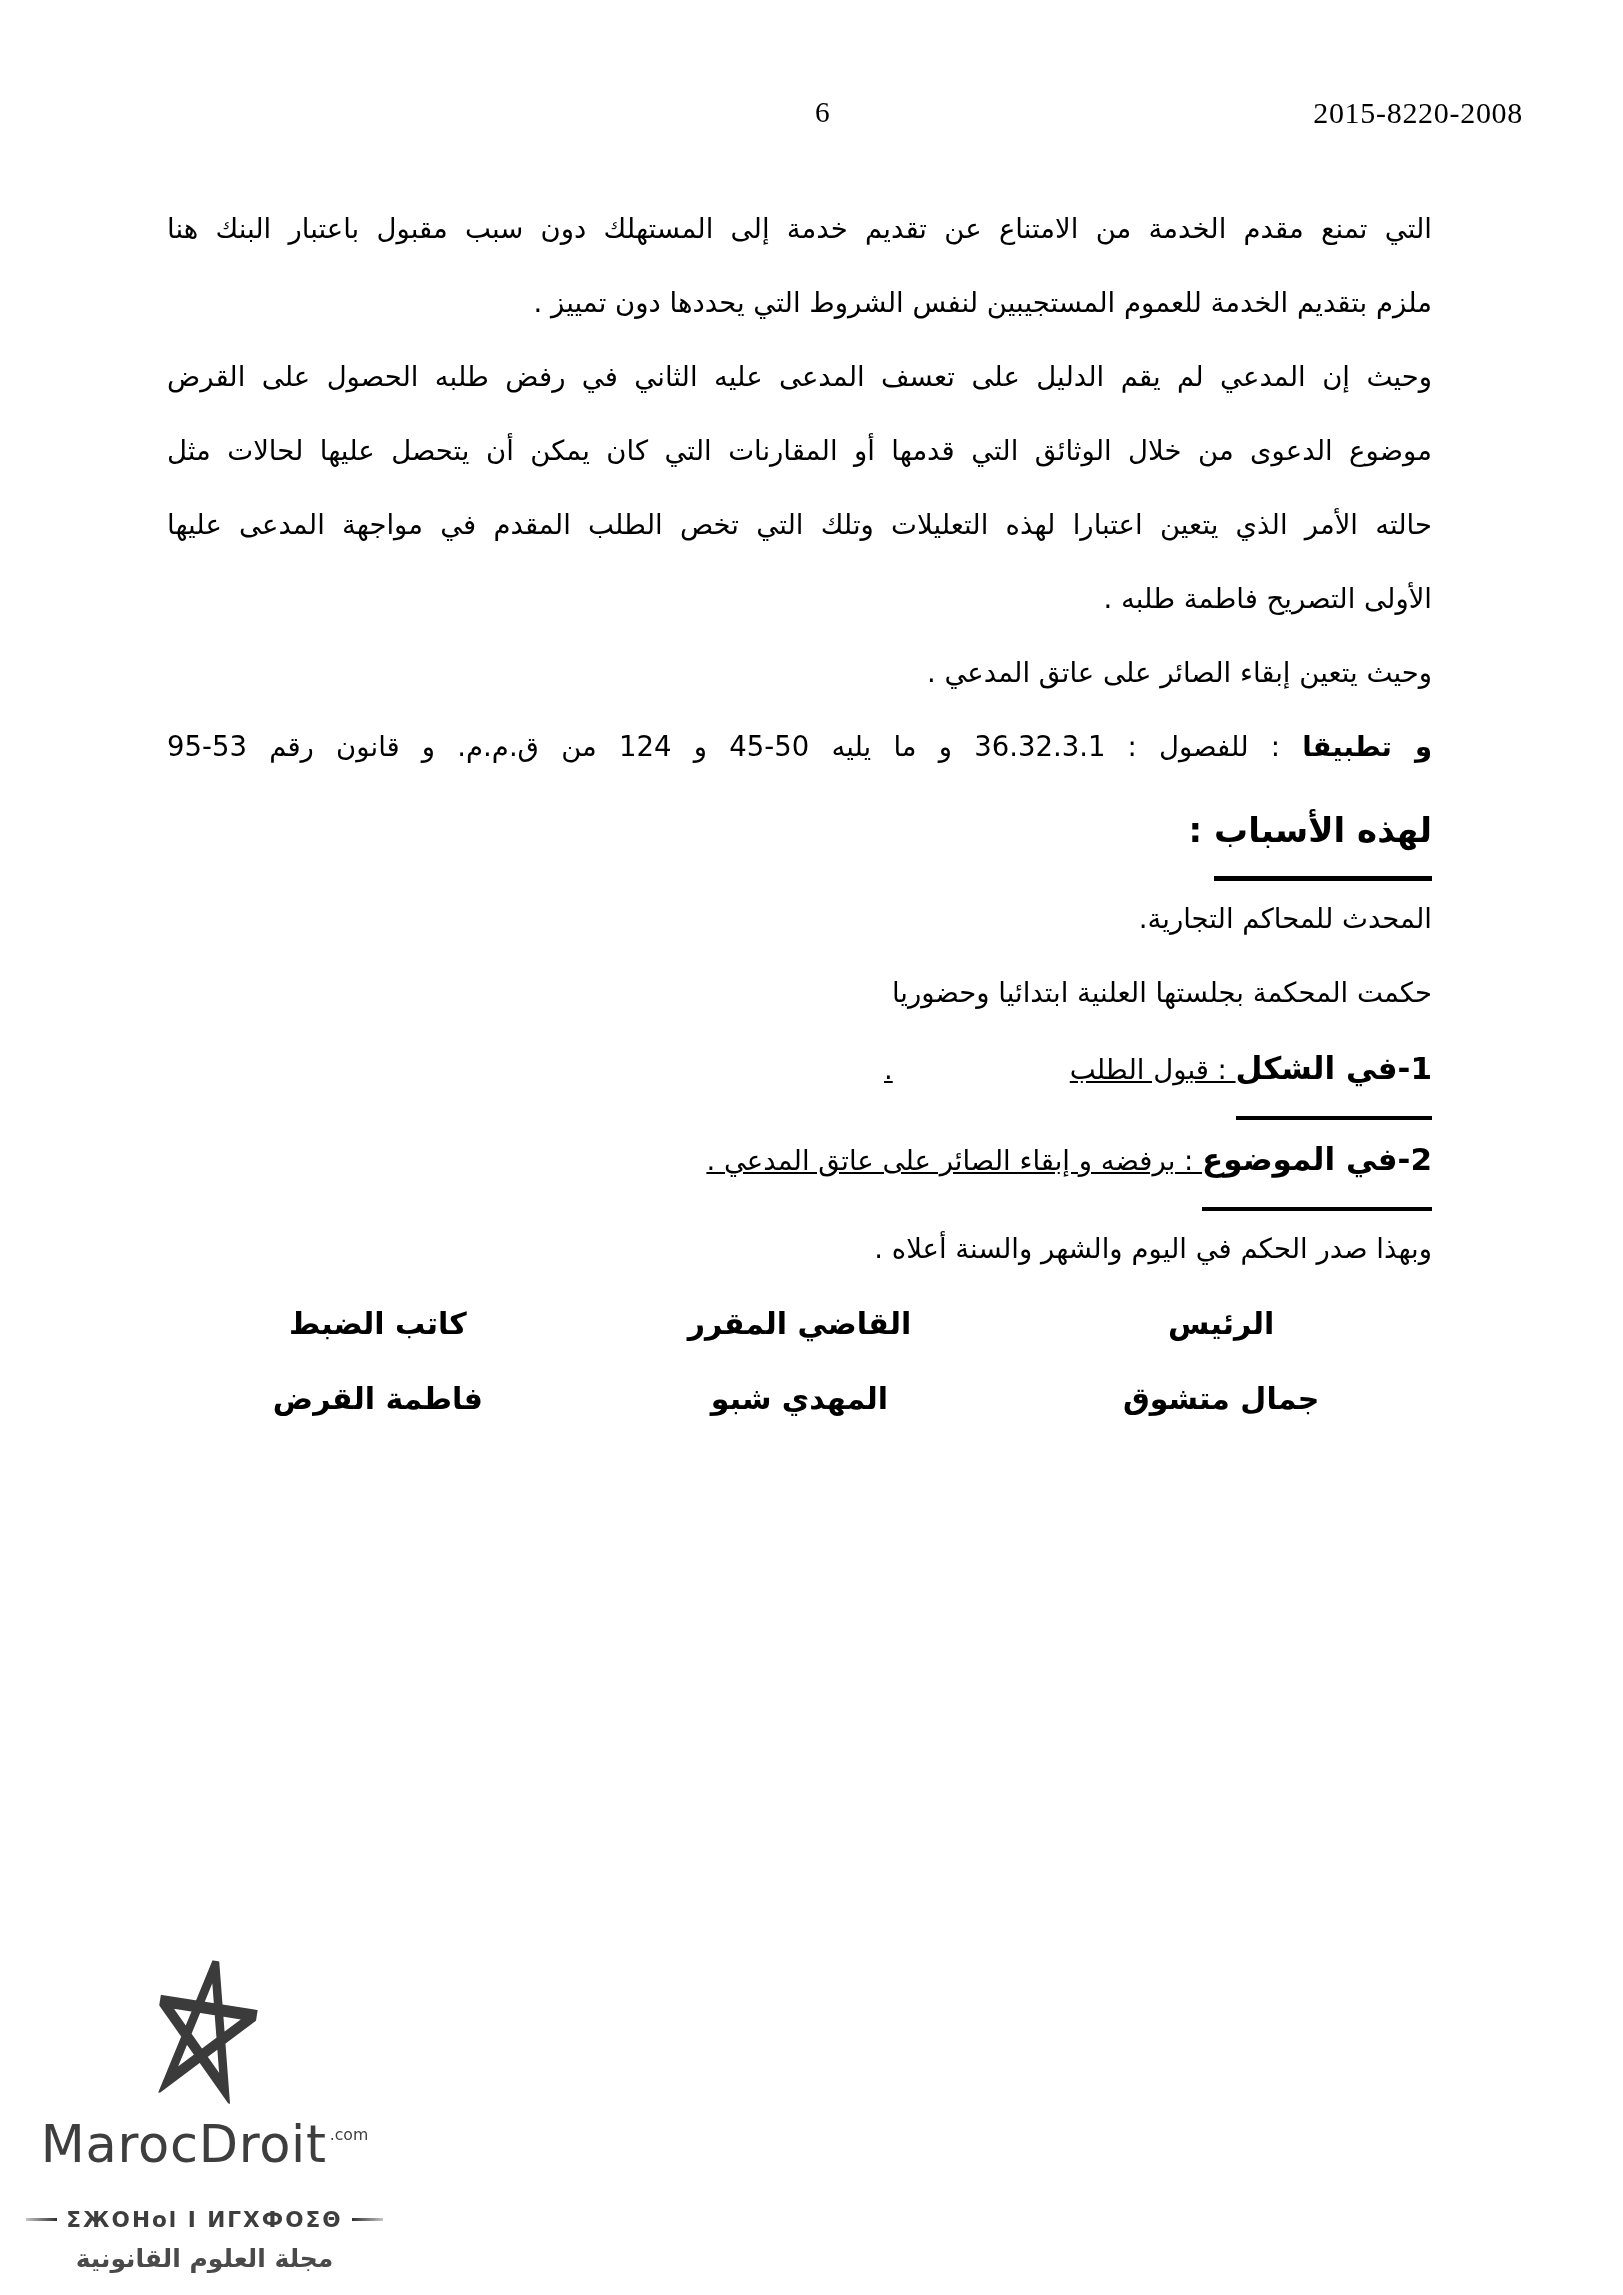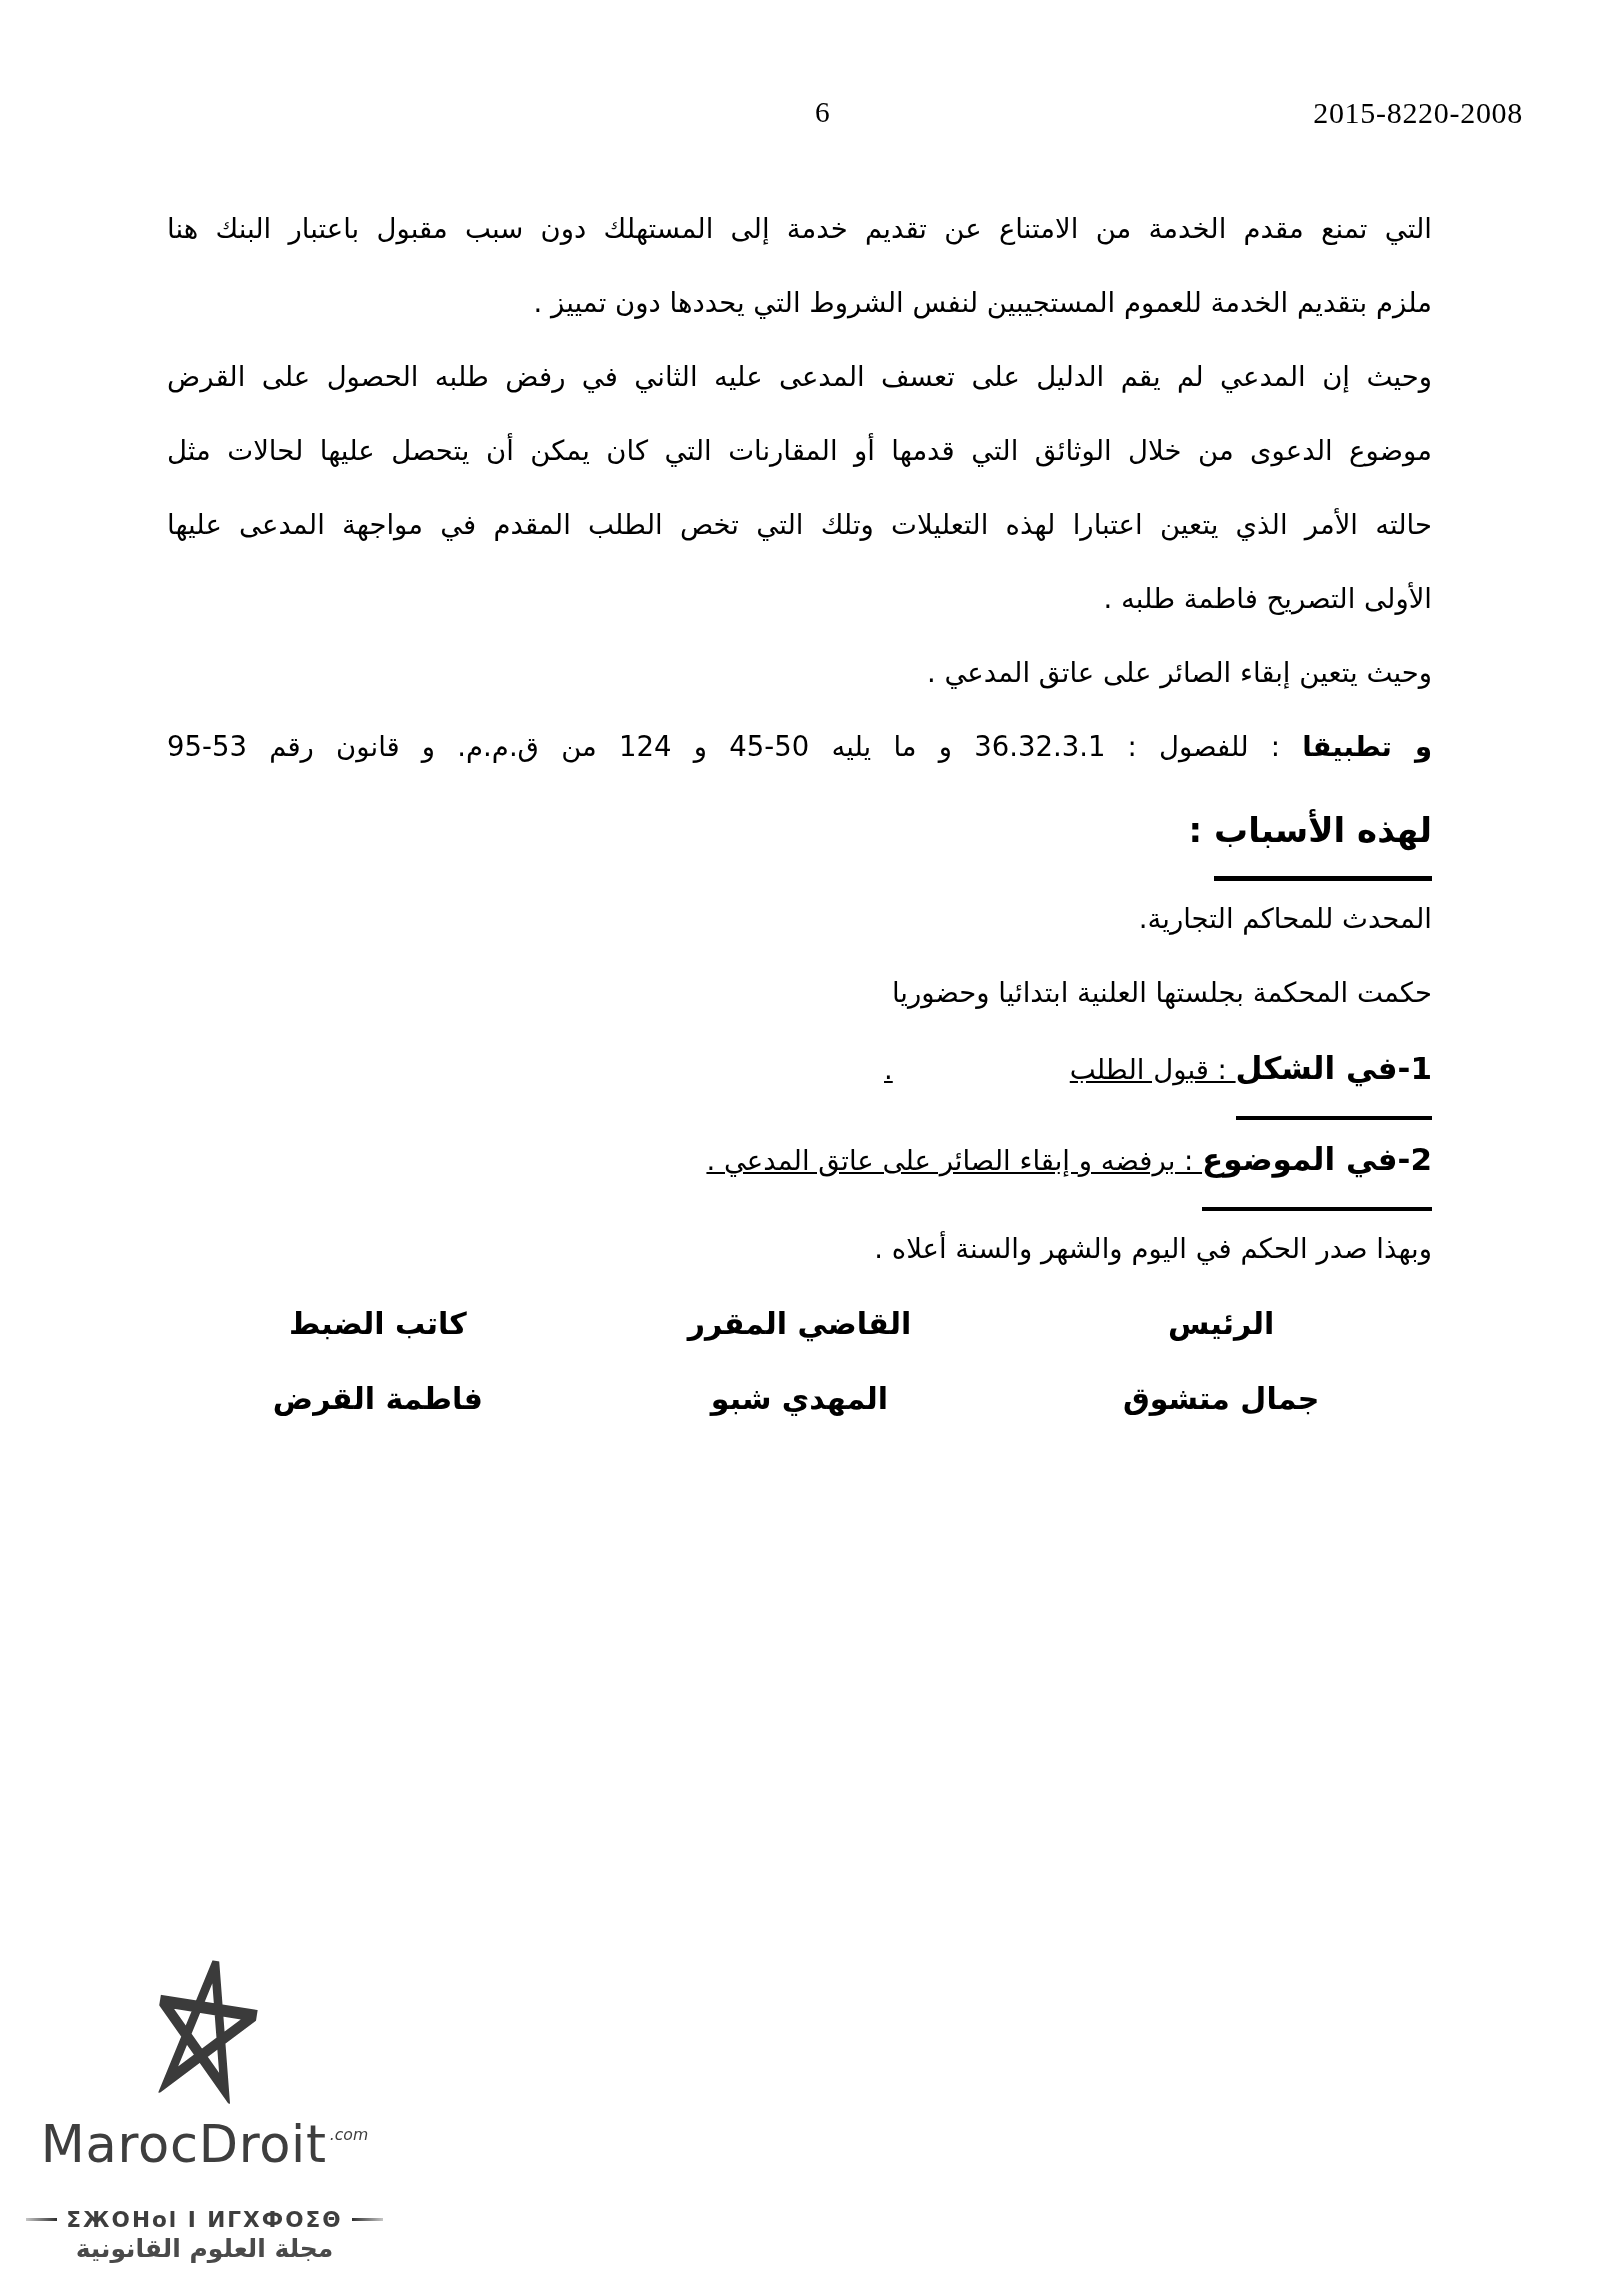--- a/index.html
+++ b/index.html
@@ -48,27 +48,27 @@
   }
   
   .logo{
     position:absolute;left:26px;top:1960px;width:357px;
     text-align:center;color:#3e3e3e;
   }
   .star-wrap{width:98px;height:139px;margin:0 auto 15.7px;transform:rotate(9deg);}
   .star-wrap svg{width:100%;height:100%;display:block;}
   .wordmark-row{line-height:60px;white-space:nowrap;}
   .wordmark{font-size:51px;letter-spacing:0.7px;color:#3e3e3e;}
-  .tld{font-size:15.7px;position:relative;top:-22px;margin-left:3px;color:#3e3e3e;font-style:italic;}
+  .tld{font-size:15.7px;position:relative;top:-22px;margin-left:3px;color:#3e3e3e;}
   .divider{display:flex;align-items:center;margin-top:19px;}
   .seg{flex:1;height:3.3px;}
   .segL{background:linear-gradient(to left,#2e2e2e,#c6c6c6);}
   .segR{background:linear-gradient(to right,#2e2e2e,#c6c6c6);}
   .tifi{padding:0 9.2px;font-size:21.6px;letter-spacing:2px;font-weight:bold;color:#3e3e3e;white-space:nowrap;}
-  .tagline{margin-top:2px;font-size:25px;font-weight:bold;color:#4a4a4a;direction:rtl;}
+  .tagline{margin-top:12px;font-size:25px;font-weight:bold;color:#4a4a4a;direction:rtl;}
 </style>
 </head>
 <body>
 
 <div class="page">
 
   <header class="hdr">
     <span class="pnum">6</span>
     <span class="cnum">2015-8220-2008</span>
   </header>

